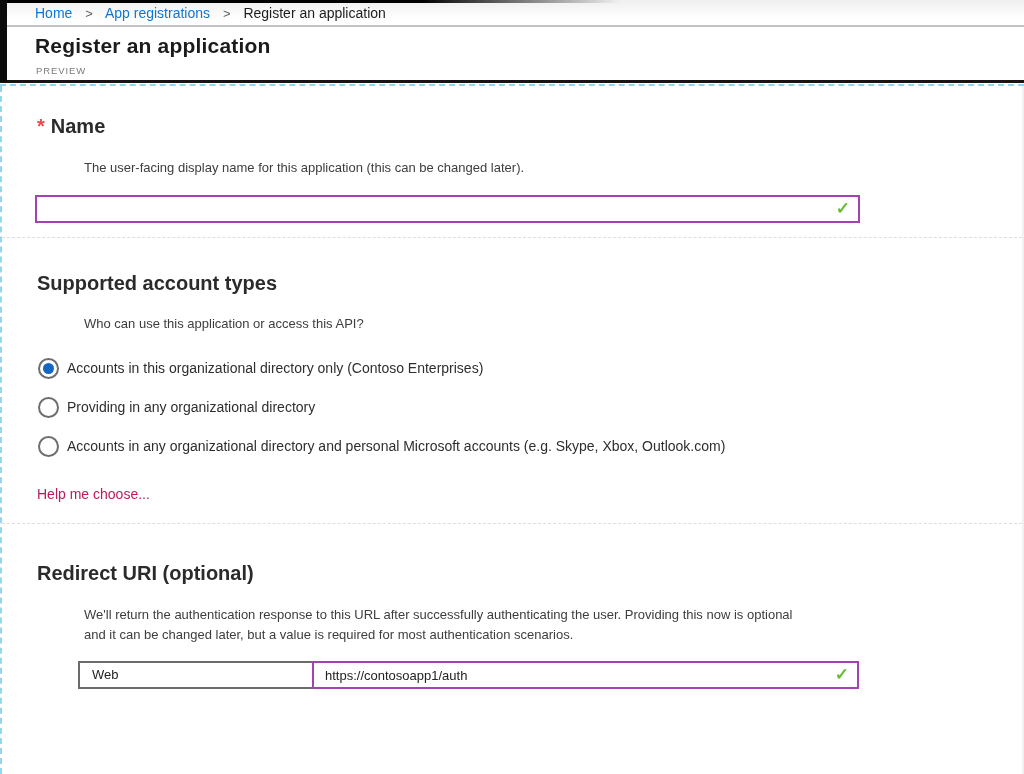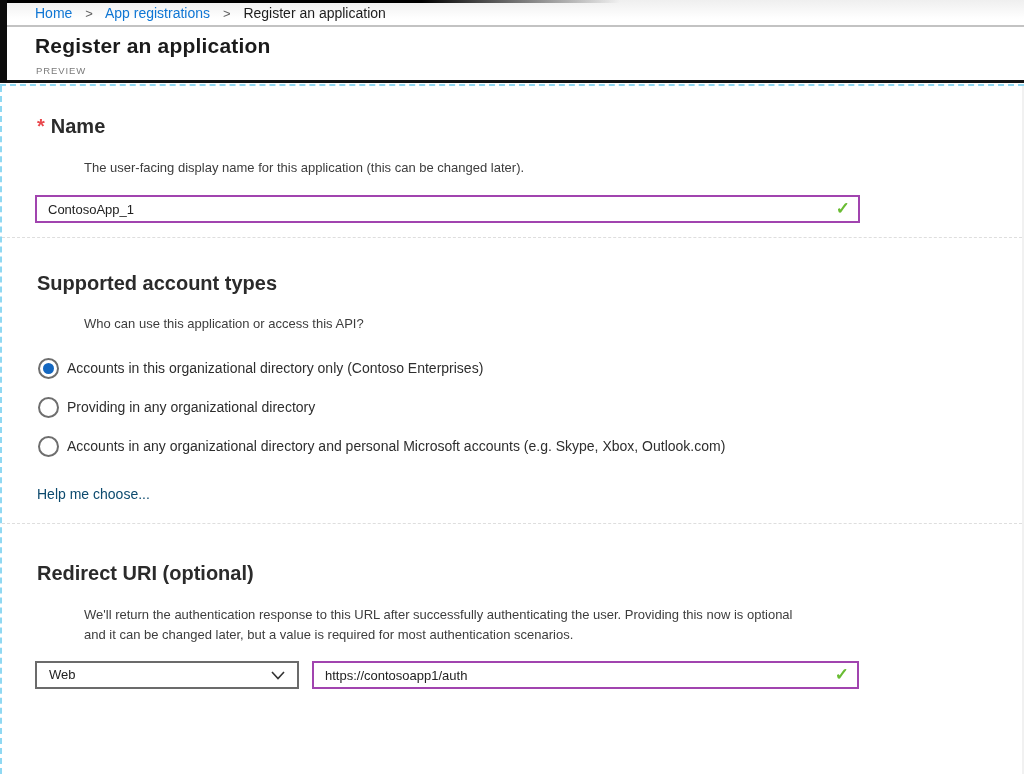--- a/index.html
+++ b/index.html
@@ -74,21 +74,21 @@
   
   .radio-row { position:absolute; left:36px; height:24px; display:flex; align-items:center; cursor:pointer; }
   .radio-circle {
     width:21px; height:21px; border-radius:50%;
     border:2px solid #6e6e6e; background:#fff; flex:0 0 auto;
     display:flex; align-items:center; justify-content:center;
   }
   .radio-dot { width:11px; height:11px; border-radius:50%; background:#1467c0; }
   .radio-label { margin-left:8px; font-size:14px; color:#2e2e2e; white-space:nowrap;text-align:center; }
 
-  .help-link { position:absolute; left:35px; font-size:14px; color:#0c4a6e; cursor:pointer; }
+  .help-link { position:absolute; left:35px; font-size:14px; color:#be185d; cursor:pointer; }
 
   
   .select-box {
     position:absolute; height:28px; width:264px; left:33px;
     border:2px solid #6b6b6b; background:#fff; cursor:pointer;
   }
   .select-value {
     position:absolute; left:12px; top:0; height:24px; line-height:24px;
     font-size:13px; color:#222;
   }
@@ -115,21 +115,20 @@
   <div class="black-rule"></div>
   <div class="dashed-top"></div>
 
   <div class="content">
 
     <h2 class="h2" style="top:29px;"><span class="required">*</span><span>Name</span></h2>
 
     <div class="desc" style="top:72px;">The user-facing display name for this application (this can be changed later).</div>
 
     <div class="tbox" style="top:109px; left:33px; width:825px;">
-      <input type="text" value="ContosoApp_1" style="">
       <span class="check-icon">✓</span>
     </div>
 
     <div class="sec-sep" style="top:151px;"></div>
 
     <h2 class="h2" style="top:186px;">Supported account types</h2>
     <div class="desc" style="top:228px;">Who can use this application or access this API?</div>
 
     <div class="radio-row" style="top:270px;">
       <span class="radio-circle">
@@ -149,21 +148,21 @@
     <div class="help-link" style="top:400px;">Help me choose...</div>
 
     <div class="sec-sep" style="top:437px;"></div>
 
     <h2 class="h2" style="top:476px;">Redirect URI (optional)</h2>
     <div class="desc" style="top:519px;">
       <div>We'll return the authentication response to this URL after successfully authenticating the user. Providing this now is optional</div>
       <div>and it can be changed later, but a value is required for most authentication scenarios.</div>
     </div>
 
-    <div class="select-box" style="top:575px;">
+    <div class="select-box" style="top:575px;margin-left:43px;">
       <span class="select-value">Web</span>
       <svg class="chevron" width="14" height="9" viewBox="0 0 14 9">
         <polyline points="1,1 7,7.5 13,1" fill="none" stroke="#333" stroke-width="1.6"></polyline>
       </svg>
     </div>
 
     <div class="tbox" style="top:575px; left:310px; width:547px;">
       <input type="text" value="https://contosoapp1/auth" style="">
       <span class="check-icon">✓</span>
     </div>

